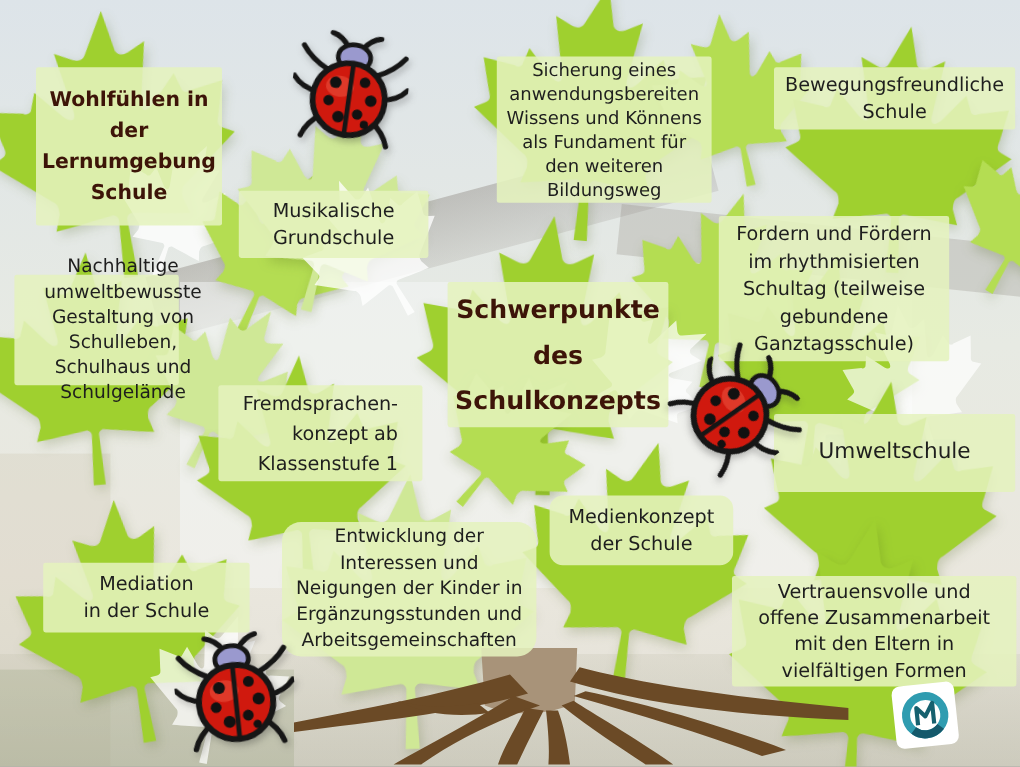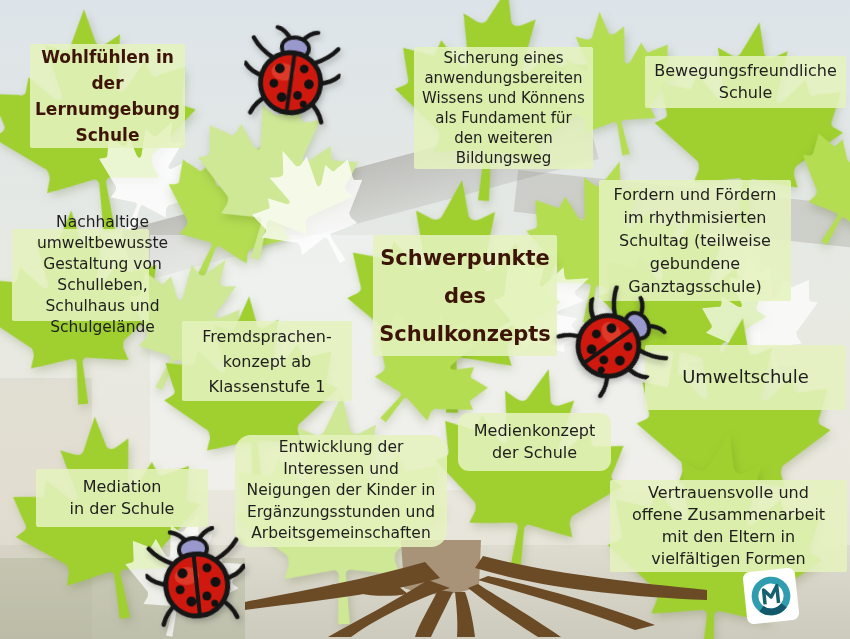--- a/index.html
+++ b/index.html
@@ -26,28 +26,28 @@
   .leaf{position:absolute;z-index:10;filter:drop-shadow(2px 4px 5px rgba(70,90,20,.22));}
   .leaf.white{filter:none;}
   
   .node{
     position:absolute;z-index:20;display:flex;align-items:center;justify-content:center;
     text-align:center;white-space:pre-line;box-sizing:border-box;padding:2px 4px;
     background:rgba(229,242,190,.87);border-radius:2px;
     color:#1e1e1e;font-size:16px;line-height:1.35;
   }
   .node.title{color:#3d1408;font-weight:bold;}
-  #n-wohlfuehlen{left:30px;top:44px;width:155px;height:104px;font-size:17px;line-height:26px;}
+  #n-wohlfuehlen{left:30px;top:56px;width:155px;height:132px;font-size:17px;line-height:26px;}
   #n-musikalische{left:199px;top:159px;width:158px;height:56px;}
   #n-sicherung{left:414px;top:47px;width:179px;height:122px;font-size:15px;line-height:20px;}
   #n-bewegung{left:645px;top:56px;width:201px;height:52px;}
   #n-nachhaltig{left:12px;top:229px;width:137px;height:92px;font-size:15.5px;line-height:21px;padding-left:48px;}
   #n-center{left:373px;top:235px;width:184px;height:121px;font-size:21px;line-height:38px;}
   #n-fordern{left:599px;top:180px;width:192px;height:121px;line-height:23px;}
-  #n-fremdsprachen{left:182px;top:321px;width:170px;height:80px;line-height:25px;}
+  #n-fremdsprachen{left:182px;top:321px;width:170px;height:80px;line-height:25px;text-align:right;}
   #n-umweltschule{left:645px;top:345px;width:201px;height:65px;font-size:18px;}
   #n-medienkonzept{left:458px;top:413px;width:153px;height:58px;border-radius:11px;}
   #n-entwicklung{left:235px;top:435px;width:212px;height:112px;font-size:15.5px;line-height:21.5px;border-radius:16px;}
   #n-mediation{left:36px;top:469px;width:172px;height:58px;}
   #n-vertrauen{left:610px;top:480px;width:237px;height:92px;line-height:22px;}
   
   .bug{position:absolute;z-index:30;filter:drop-shadow(2px 3px 3px rgba(40,40,40,.3));}
   #bug-top{left:243px;top:26px;width:97px;height:100px;transform:rotate(8deg);}
   #bug-mid{left:563px;top:293px;width:102px;height:98px;transform:rotate(55deg);}
   #bug-bottom{left:146px;top:527px;width:100px;height:102px;transform:rotate(-6deg);}
@@ -193,20 +193,22 @@
       <use href="#ladybug"></use>
     </svg>
   <svg id="bug-bottom" class="bug" viewBox="0 0 100 100">
       <use href="#ladybug"></use>
     </svg>
 
   <div class="node title" id="n-wohlfuehlen">Wohlfühlen in
 der
 Lernumgebung
 Schule</div>
+  <div class="node" id="n-musikalische">Musikalische
+Grundschule</div>
   <div class="node" id="n-sicherung">Sicherung eines
 anwendungsbereiten
 Wissens und Könnens
 als Fundament für
 den weiteren
 Bildungsweg</div>
   <div class="node" id="n-bewegung">Bewegungsfreundliche
 Schule</div>
   <div class="node" id="n-nachhaltig">Nachhaltige
 umweltbewusste

